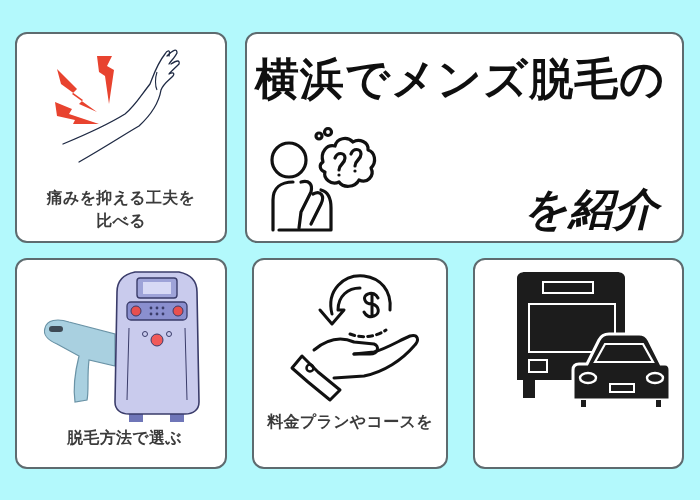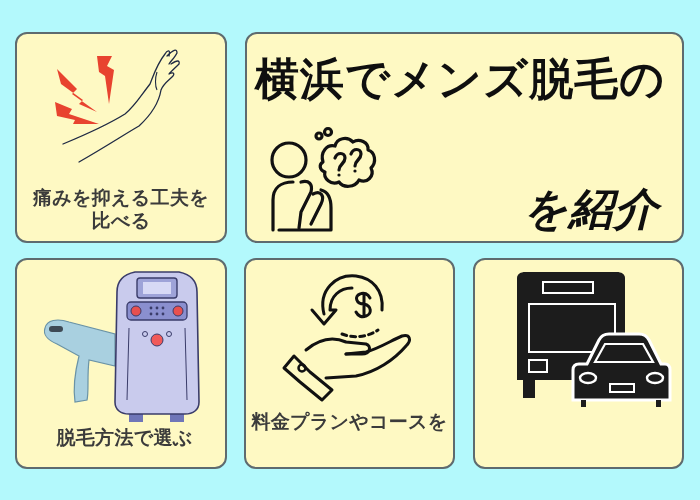--- a/index.html
+++ b/index.html
@@ -4,31 +4,31 @@
 <style>
   html, body { margin:0; padding:0; }
   body {
     width:700px; height:500px; overflow:hidden;
     background:#b3f9fc;
     position:relative;
     font-family:"DejaVu Sans", "Liberation Sans", sans-serif;
   }
   .card {
     position:absolute;
-    background:#fef9c3;
+    background:#ffffff;
     border:2px solid #5e6b6f;
     border-radius:12px;
     box-sizing:border-box;
   }
   .label {
     position:absolute; left:0; right:0;
     text-align:center;
     color:#3b3b3b;
     font-weight:bold;
-    font-size:19px;
+    font-size:16px;
     line-height:23px;
     letter-spacing:0.3px;
   }
   .title-line {
     position:absolute;
     font-weight:bold;
     white-space:nowrap;
     color:#0f0f0f;
     font-size:44px;
     line-height:50px;
@@ -102,21 +102,21 @@
     <circle cx="140" cy="80" r="6" fill="#f05a5a" stroke="#3a3c6a" stroke-width="1"></circle>
     <circle cx="128" cy="74" r="2.5" fill="none" stroke="#3a3c6a" stroke-width="1"></circle>
     <circle cx="152" cy="74" r="2.5" fill="none" stroke="#3a3c6a" stroke-width="1"></circle>
     <path d="M112,68 L110,140 M168,68 L170,140" stroke="#3a3c6a" stroke-width="1"></path>
   </svg>
   <div class="label" style="top:166px;margin-left:7px;">
     <div>脱毛方法で選ぶ</div>
   </div>
 </div>
 
-<div class="card" style="left:244px; top:258px; width:211px; height:211px;">
+<div class="card" style="left:252px; top:258px; width:196px; height:211px;">
   <svg width="211" height="150" style="left:0; top:0;" viewBox="0 0 211 150">
     <g fill="none" stroke="#111" stroke-width="3" stroke-linecap="round" stroke-linejoin="round">
       <path d="M78,54 C72,30 90,14 110,16 C126,18 138,30 136,50"></path>
       <path d="M66,50 L78,64 L90,50 L84,50 C84,36 94,28 106,28"></path>
       <path d="M118,34 L118,56 M124,38 C122,34 118,32 114,34 C108,36 110,44 118,44 C126,46 126,54 120,56 C116,58 112,56 110,52"></path>
       <path d="M96,74 C106,78 120,78 132,70" stroke-dasharray="5 4"></path>
       <path d="M60,90 C72,80 86,76 100,82 L120,84 C126,86 124,94 116,94 L100,94"></path>
       <path d="M100,94 L120,92 C134,88 146,80 156,76 C164,74 166,80 160,86 C148,100 130,112 110,116 L80,118"></path>
       <path d="M48,96 L64,112 L86,130 L76,140 L54,122 L38,108 Z"></path>
     </g>

